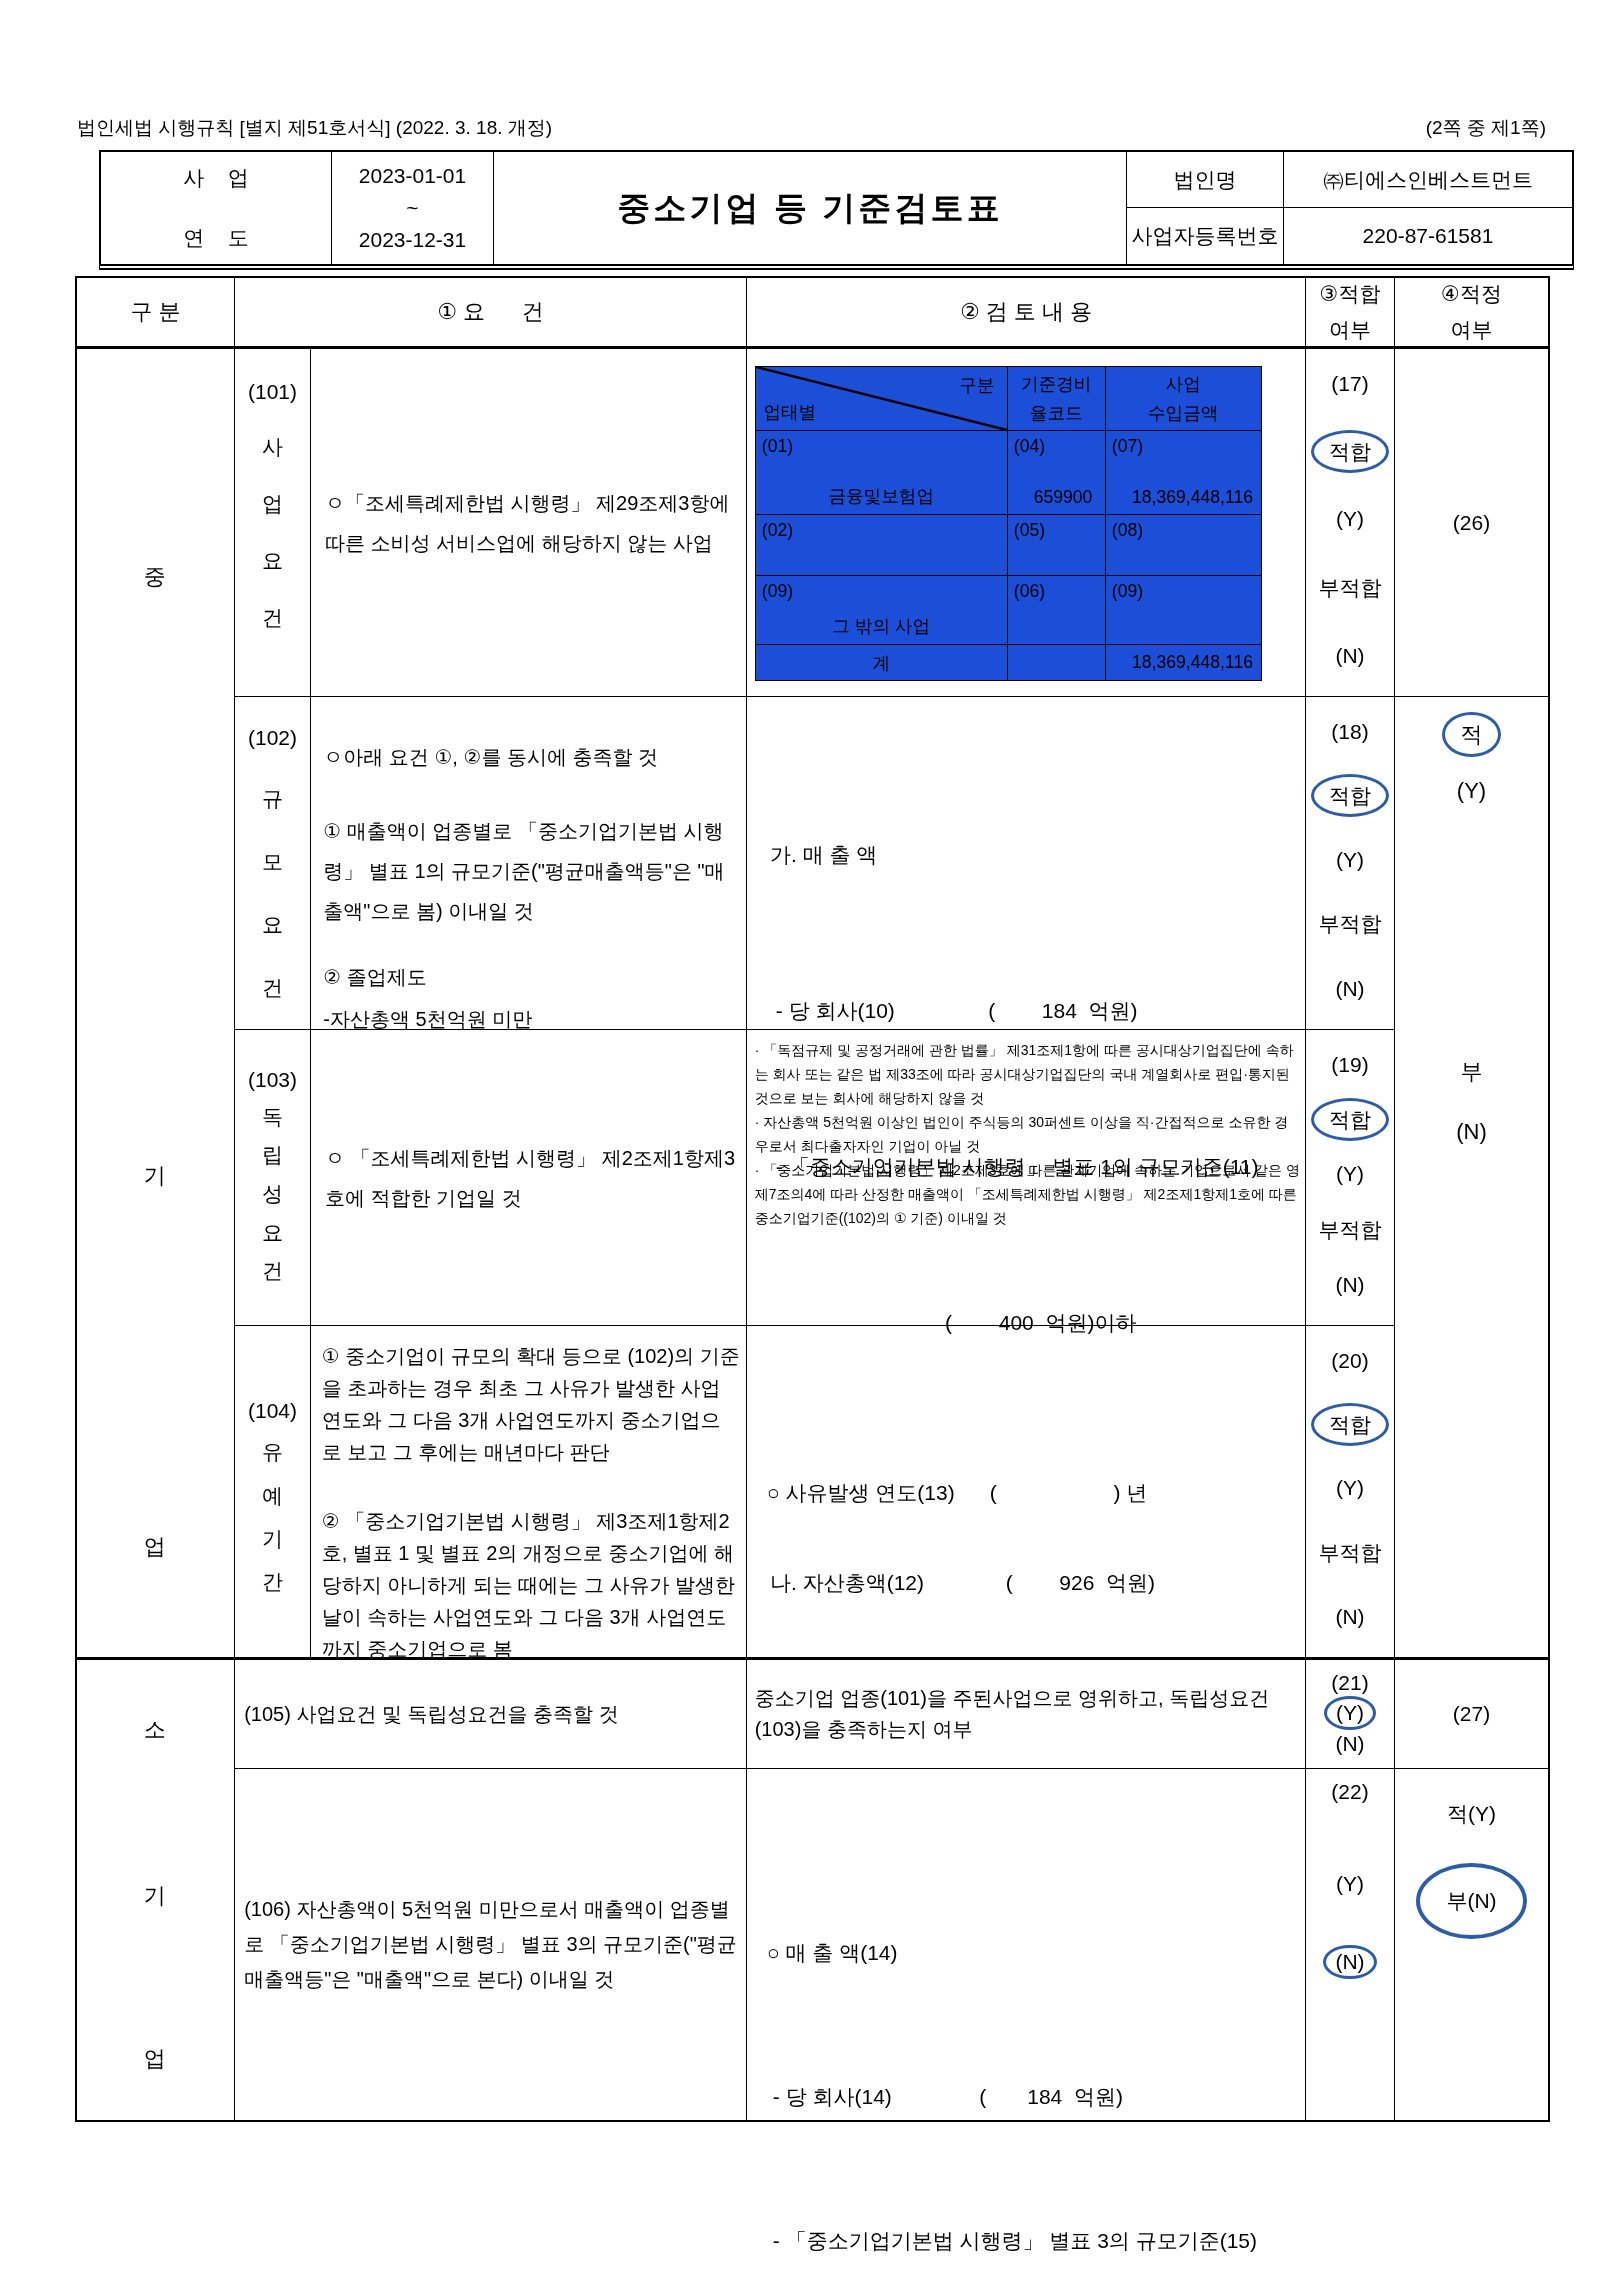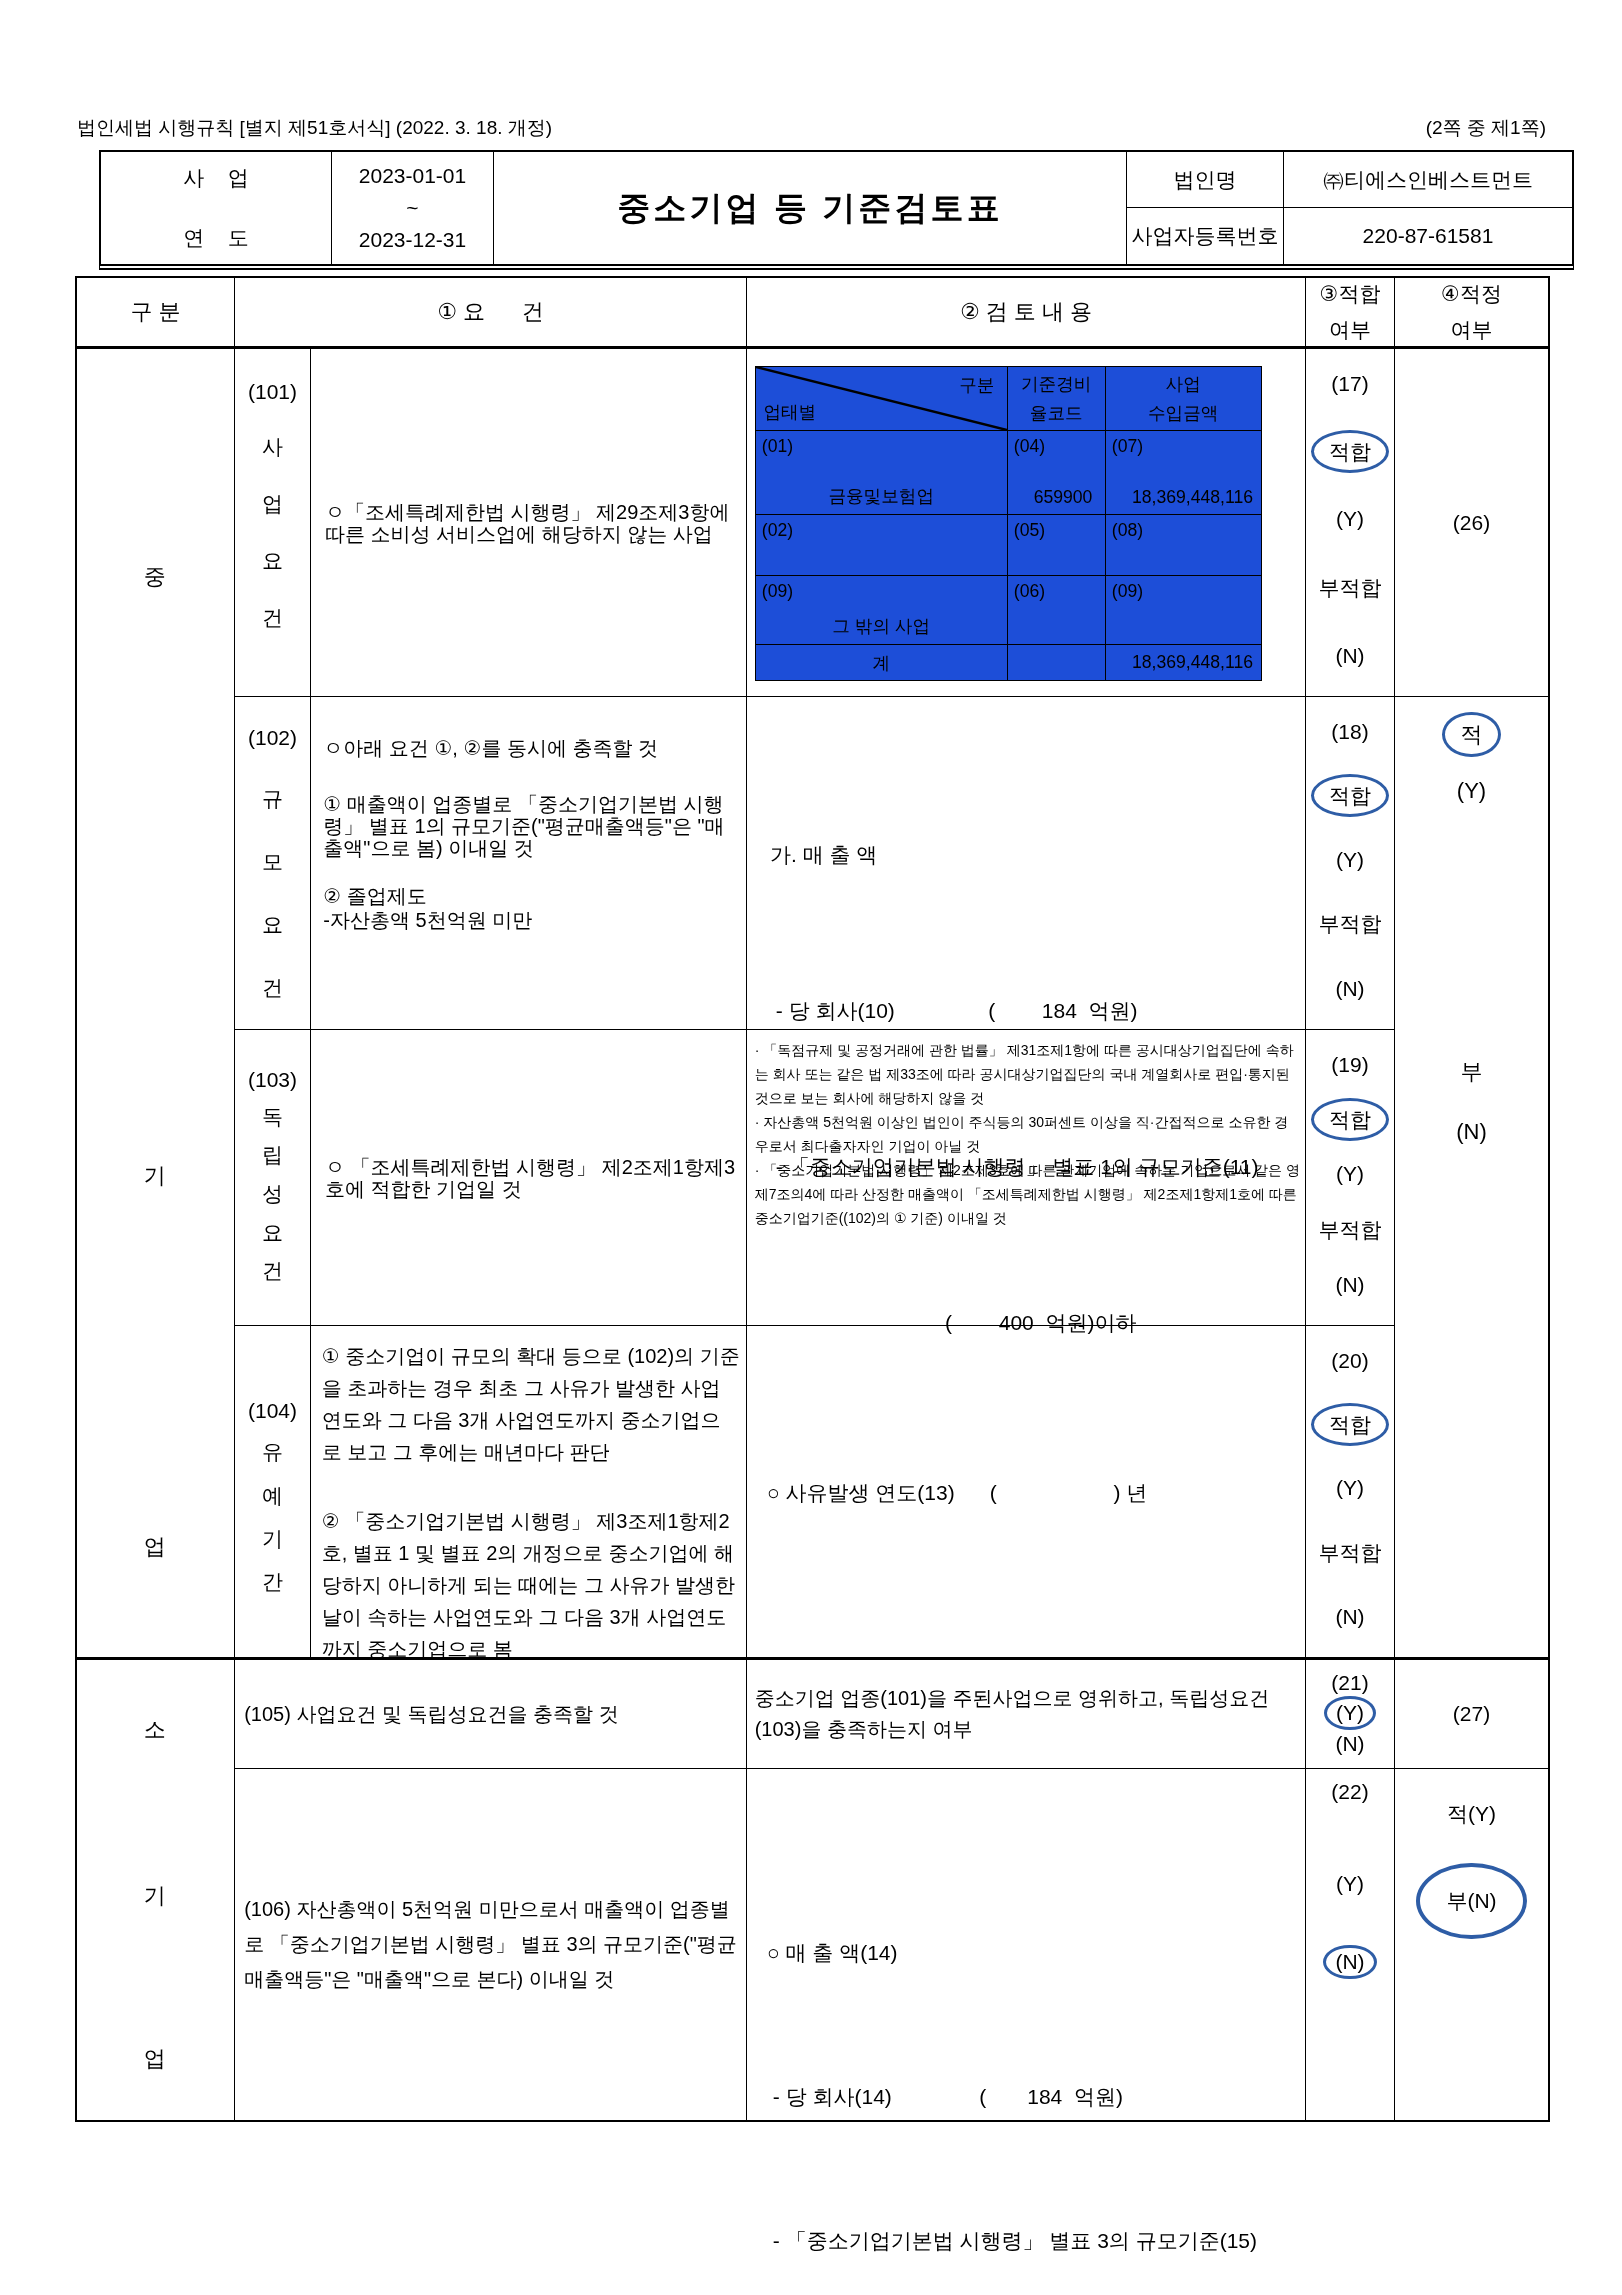--- a/index.html
+++ b/index.html
@@ -40,21 +40,21 @@
   .gubun-abs{position:absolute;left:0;right:0;text-align:center;font-size:22px;letter-spacing:1.5px;}
 
   
   .lbl{display:flex;flex-direction:column;align-items:center;font-size:21px;}
   .lbl-101{padding-top:31px;gap:29px;}
   .lbl-102{padding-top:29px;gap:35px;}
   .lbl-103{padding-top:38px;gap:10.7px;}
   .lbl-104{padding-top:73px;gap:15.3px;}
 
   
-  .req{line-height:22px;}
+  .req{line-height:40px;}
   .req-center{display:flex;align-items:center;padding-left:14px;padding-right:6.1px;}
   .req-102{padding:40px 7.7px 0 12.3px;}
   .req-102 .p1{margin-bottom:34px;}
   .req-102 .p2{margin-bottom:26px;}
   .req-102 .p3{margin-bottom:1.5px;}
   .req-104{padding:14px 6.1px 0 10.7px;line-height:32px;}
   .req-104 .p1{margin-bottom:37px;}
   .req-105{display:flex;align-items:center;padding-left:9.2px;padding-right:7.7px;line-height:31px;}
   .req-106{display:flex;align-items:center;padding-left:9.2px;padding-right:6.1px;line-height:35px;}
 
@@ -264,20 +264,21 @@
       <div class="p2">① 매출액이 업종별로 「중소기업기본법 시행령」 별표 1의 규모기준("평균매출액등"은 "매출액"으로 봄) 이내일 것</div>
       <div class="p3">② 졸업제도</div>
       <div> -자산총액 5천억원 미만</div>
     </div>
     <div class="mc rev-102" style="grid-column:4;grid-row:3;">
       <div>가. 매 출 액</div>
       <div> - 당 회사(10)                (        184  억원)</div>
       <div> - 「중소기업기본법 시행령」 별표 1의 규모기준(11)</div>
       <div>                              (        400  억원)이하</div>
       <div></div>
+      <div>나. 자산총액(12)              (        926  억원)</div>
     </div>
     <div class="mc fit" style="grid-column:5;grid-row:3;">
       <div>(18)</div>
       <span class="circled">적합</span>
       <div>(Y)</div>
       <div>부적합</div>
       <div>(N)</div>
     </div>
 
     <div class="mc tb nr prop-mid" style="grid-column:6;grid-row:3/6;">

